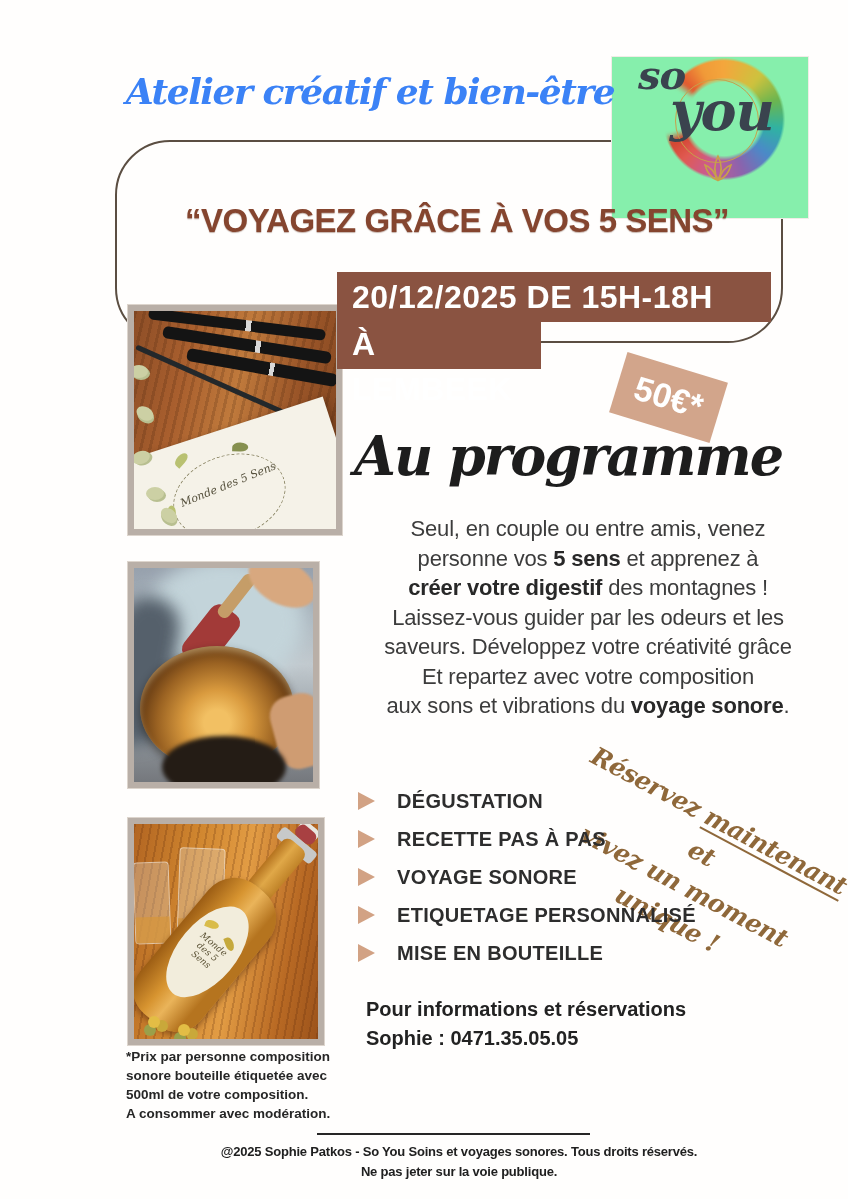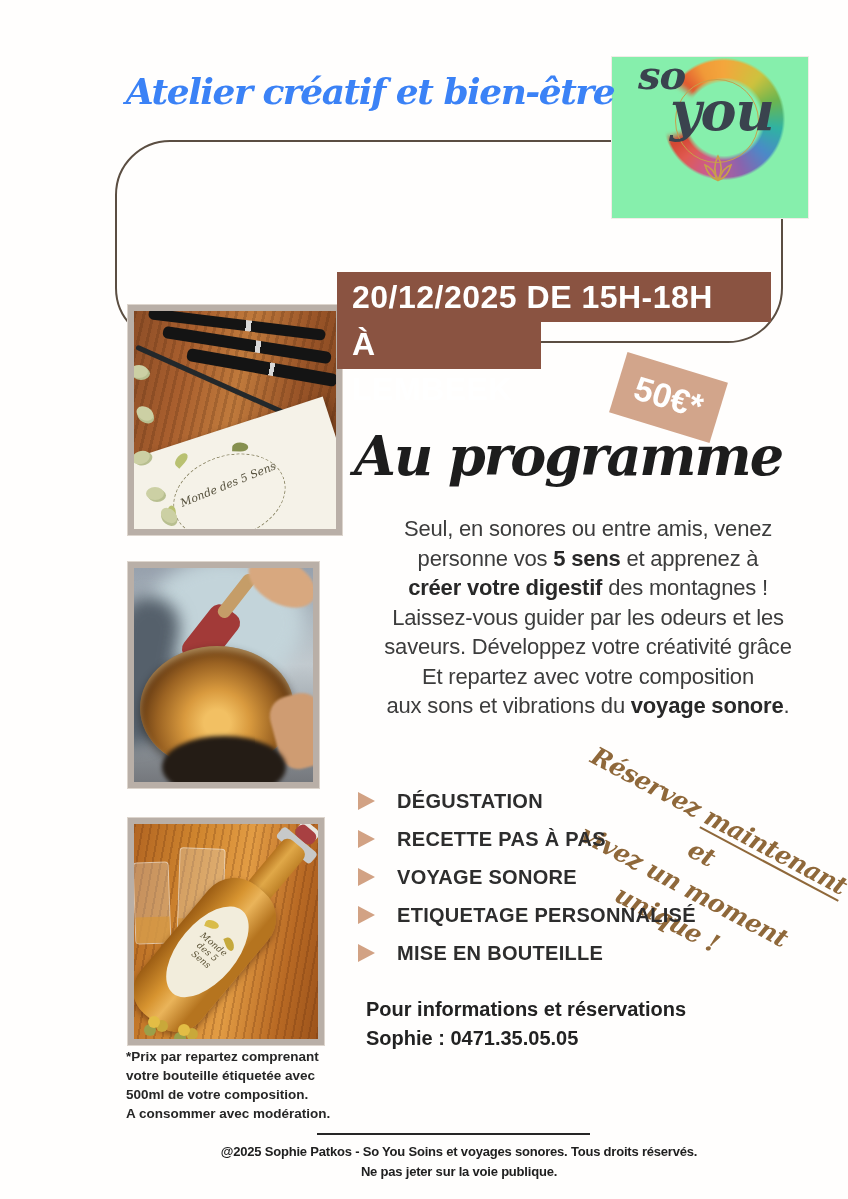--- a/index.html
+++ b/index.html
@@ -226,20 +226,21 @@
     <div class="goldring"></div>
     <div class="logo-so">so</div>
     <div class="logo-you">you</div>
     <svg class="lotus" width="36" height="30" viewBox="0 0 36 30">
       <path d="M18 3 C14 11 14 20 18 27 C22 20 22 11 18 3 Z" fill="none" stroke="#c8a04a" stroke-width="1.6"></path>
       <path d="M5 12 C7 19 11 25 17 27 C15 20 11 14 5 12 Z" fill="none" stroke="#c8a04a" stroke-width="1.6"></path>
       <path d="M31 12 C29 19 25 25 19 27 C21 20 25 14 31 12 Z" fill="none" stroke="#c8a04a" stroke-width="1.6"></path>
     </svg>
   </div>
 
+  <div class="slogan">“VOYAGEZ GRÂCE À VOS 5 SENS”</div>
 
   <div class="date-box">20/12/2025 DE 15H-18H</div>
   <div class="loc-box">À LEMBEEK</div>
 
   <div class="badge">50€*</div>
 
   <div class="photo photo1">
     <div class="photo-inner">
       <div class="p1-bg"></div>
       <div class="pen pen1"></div>
@@ -297,21 +298,21 @@
         </div>
       </div>
       <div class="flower" style="left:14px; top:192px;"></div>
       <div class="flower" style="left:44px; top:200px;"></div>
     </div>
   </div>
 
   <div class="program-heading">Au programme</div>
 
   <div class="intro">
-    <div><span>Seul, en sonores ou entre amis, venez</span></div>
+    <div><span>Seul, en couple ou entre amis, venez</span></div>
     <div><span>personne vos </span><span class="b">5 sens</span><span> et apprenez à</span></div>
     <div><span class="b">créer votre digestif</span><span> des montagnes !</span></div>
     <div><span>Laissez-vous guider par les odeurs et les</span></div>
     <div><span>saveurs. Développez votre créativité grâce</span></div>
     <div><span>Et repartez avec votre composition</span></div>
     <div><span>aux sons et vibrations du </span><span class="b">voyage sonore</span><span>.</span></div>
   </div>
 
   <div class="bullets">
     <div class="bullet-row">
@@ -340,22 +341,22 @@
     <div><span>Réservez </span><span class="u">maintenant</span><span> et</span></div>
     <div>vivez un moment unique !</div>
   </div>
 
   <div class="contact">
     <div>Pour informations et réservations</div>
     <div>Sophie : 0471.35.05.05</div>
   </div>
 
   <div class="footnote">
-    <div>*Prix par repartez comprenant</div>
-    <div>votre bouteille étiquetée avec</div>
+    <div>*Prix par personne composition</div>
+    <div>sonore bouteille étiquetée avec</div>
     <div>500ml de votre composition.</div>
     <div>A consommer avec modération.</div>
   </div>
 
   <div class="footer-divider"></div>
   <div class="footer">
     <div>@2025 Sophie Patkos - So You Soins et voyages sonores. Tous droits réservés.</div>
     <div>Ne pas jeter sur la voie publique.</div>
   </div>
 

